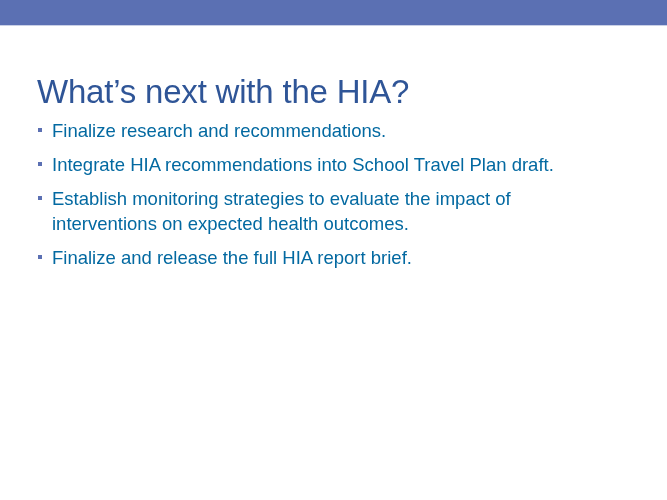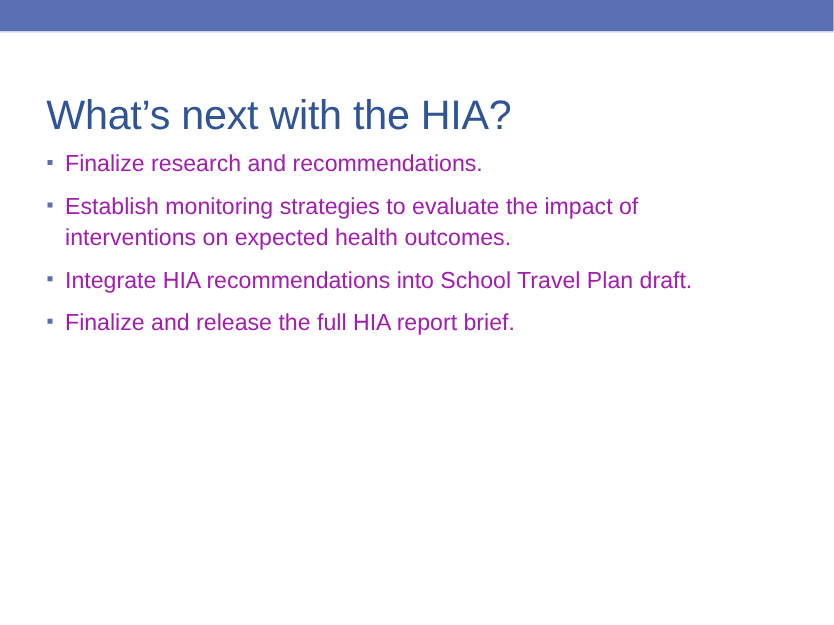--- a/index.html
+++ b/index.html
@@ -64,21 +64,21 @@
     padding: 0;
     list-style: none;
   }
 
   .bullet-item {
     position: relative;
     padding-left: 15px;
     margin-bottom: 9px;
     font-size: 18.5px;
     line-height: 25px;
-    color: #a21caf;
+    color: #0369a1;
   }
 
   .bullet-marker {
     position: absolute;
     left: 1px;
     top: 10px;
     width: 4px;
     height: 4px;
     background: #5b70b3;
   }
@@ -99,26 +99,26 @@
 
   <ul id="bullet-list">
 
     <li class="bullet-item">
       <span class="bullet-marker"></span>
       <span class="bullet-text">Finalize research and recommendations.</span>
     </li>
 
     <li class="bullet-item">
       <span class="bullet-marker"></span>
-      <span class="bullet-text">Establish monitoring strategies to evaluate the impact of interventions on expected health outcomes.</span>
+      <span class="bullet-text">Integrate HIA recommendations into School Travel Plan draft.</span>
     </li>
 
     <li class="bullet-item">
       <span class="bullet-marker"></span>
-      <span class="bullet-text">Integrate HIA recommendations into School Travel Plan draft.</span>
+      <span class="bullet-text">Establish monitoring strategies to evaluate the impact of interventions on expected health outcomes.</span>
     </li>
 
     <li class="bullet-item">
       <span class="bullet-marker"></span>
       <span class="bullet-text">Finalize and release the full HIA report brief.</span>
     </li>
 
   </ul>
 
 </div>

